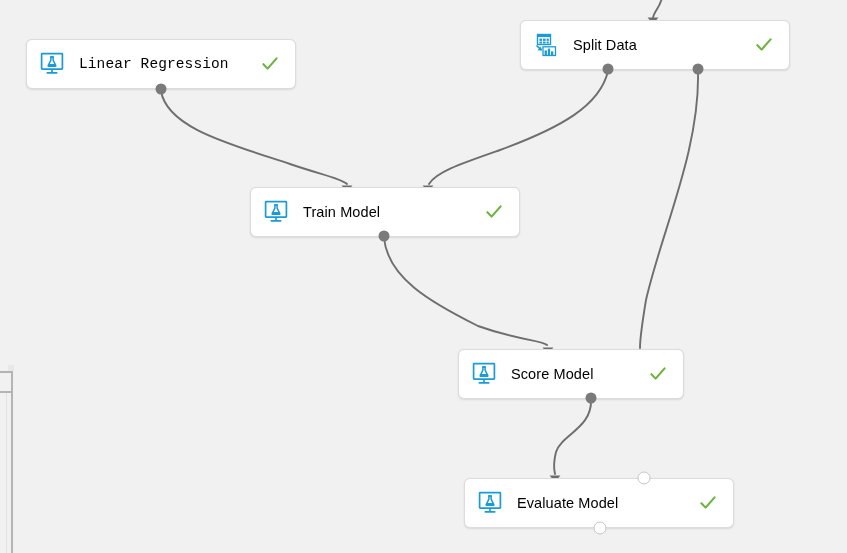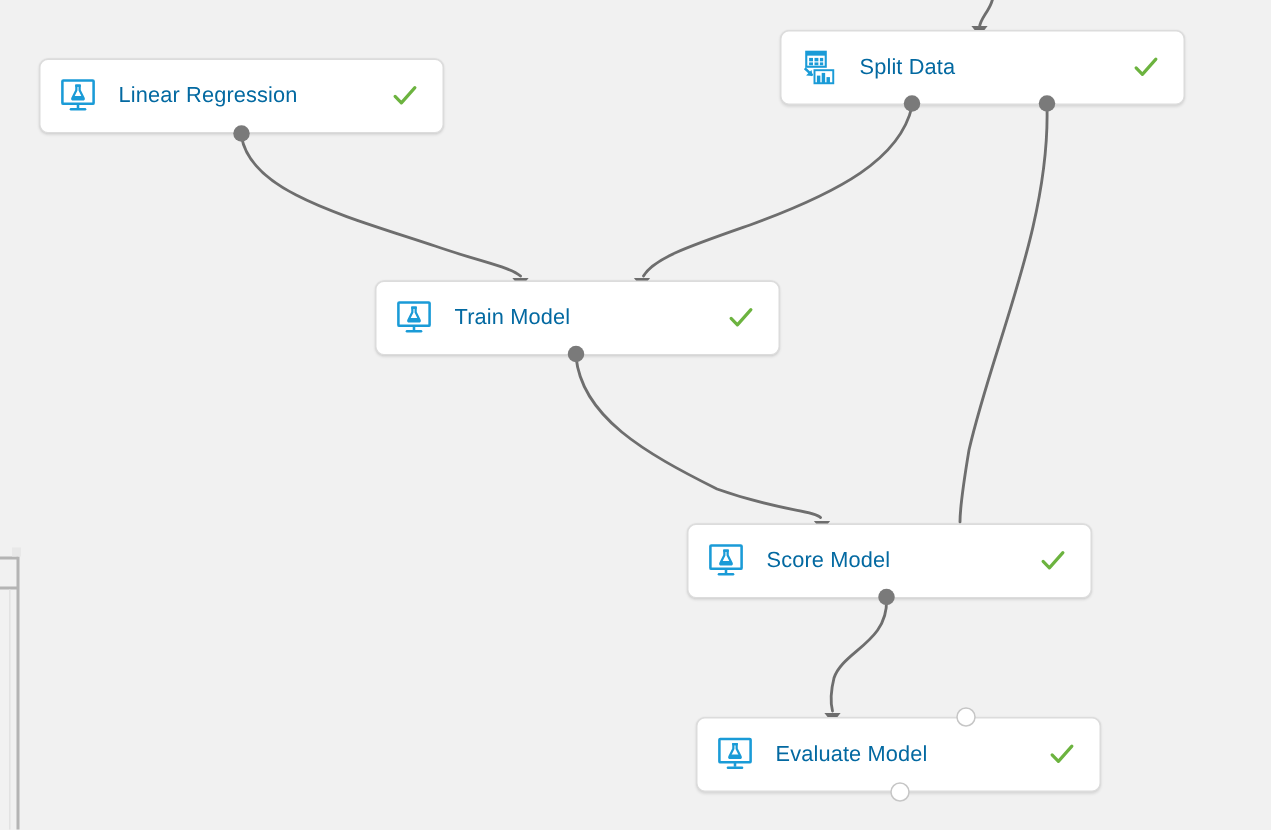--- a/index.html
+++ b/index.html
@@ -52,21 +52,21 @@
     flex: 0 0 auto;
     display: flex;
     align-items: center;
     justify-content: center;
   }
 
   .node-label {
     flex: 1 1 auto;
     margin-left: 14px;
     font-size: 14.5px;
-    color: #0369a1;
+    color: #000000;
     letter-spacing: 0.1px;
     white-space: nowrap;
     overflow: hidden;
   }
 
   .node-status {
     flex: 0 0 auto;
     width: 22px;
     height: 22px;
     display: flex;
@@ -146,21 +146,21 @@
         <path d="M 384 238 C 388 278 430 302 478 326 C 520 341 542 340 547 345" fill="none" stroke="#6e6e6e" stroke-width="1.9" stroke-linecap="round"></path>
         <path d="M -5.4 -4.6 L 5.4 -4.6 L 0 2.2 Z" fill="#6e6e6e" transform="translate(548,352)"></path>
       </g>
       <g>
         <path d="M 591 400 C 592 428 562 434 556 452 C 553 464 554 470 555 474" fill="none" stroke="#6e6e6e" stroke-width="1.9" stroke-linecap="round"></path>
         <path d="M -5.4 -4.6 L 5.4 -4.6 L 0 2.2 Z" fill="#6e6e6e" transform="translate(555,480)"></path>
       </g>
     </svg>
 
   <div id="nodes-root">
-      <div class="node" style="left: 26px; top: 39px; width: 270px; height: 50px;">
+      <div class="node" style="left: 26px; top: 39px; width: 270px; height: 50px; font-family: Liberation Mono, monospace;">
         <span class="node-icon">
           <svg width="26" height="24" viewBox="0 0 26 24">
             <rect x="2.6" y="1.6" width="20.8" height="15.6" rx="0.6" fill="none" stroke="#1a9bd7" stroke-width="1.7"></rect>
             <path d="M11.1 5.0 L14.9 5.0" stroke="#1a9bd7" stroke-width="1.5"></path>
             <path d="M11.9 5.0 L11.9 8.2 L9.3 13.3 Q8.8 14.3 9.9 14.3 L16.1 14.3 Q17.2 14.3 16.7 13.3 L14.1 8.2 L14.1 5.0 Z" fill="none" stroke="#1a9bd7" stroke-width="1.5" stroke-linejoin="round"></path>
             <path d="M10.2 12.0 L15.8 12.0 L16.7 13.4 Q17.2 14.3 16.1 14.3 L9.9 14.3 Q8.8 14.3 9.3 13.4 Z" fill="#1a9bd7"></path>
             <path d="M13 17.3 L13 20.1" stroke="#1a9bd7" stroke-width="1.7"></path>
             <path d="M8.3 20.8 L17.7 20.8" stroke="#1a9bd7" stroke-width="1.7" stroke-linecap="round"></path>
           </svg>
         </span>
@@ -208,21 +208,21 @@
             <path d="M8.3 20.8 L17.7 20.8" stroke="#1a9bd7" stroke-width="1.7" stroke-linecap="round"></path>
           </svg>
         </span>
         <span class="node-label">Train Model</span>
         <span class="node-status">
           <svg width="20" height="20" viewBox="0 0 20 20">
             <path d="M3.4 10.2 L7.6 14.6 L16.6 4.4" fill="none" stroke="#6cb33f" stroke-width="2.1" stroke-linecap="round" stroke-linejoin="round"></path>
           </svg>
         </span>
       </div>
-      <div class="node" style="left: 458px; top: 349px; width: 270px; height: 50px;">
+      <div class="node" style="left: 458px; top: 349px; width: 226px; height: 50px;">
         <span class="node-icon">
           <svg width="26" height="24" viewBox="0 0 26 24">
             <rect x="2.6" y="1.6" width="20.8" height="15.6" rx="0.6" fill="none" stroke="#1a9bd7" stroke-width="1.7"></rect>
             <path d="M11.1 5.0 L14.9 5.0" stroke="#1a9bd7" stroke-width="1.5"></path>
             <path d="M11.9 5.0 L11.9 8.2 L9.3 13.3 Q8.8 14.3 9.9 14.3 L16.1 14.3 Q17.2 14.3 16.7 13.3 L14.1 8.2 L14.1 5.0 Z" fill="none" stroke="#1a9bd7" stroke-width="1.5" stroke-linejoin="round"></path>
             <path d="M10.2 12.0 L15.8 12.0 L16.7 13.4 Q17.2 14.3 16.1 14.3 L9.9 14.3 Q8.8 14.3 9.3 13.4 Z" fill="#1a9bd7"></path>
             <path d="M13 17.3 L13 20.1" stroke="#1a9bd7" stroke-width="1.7"></path>
             <path d="M8.3 20.8 L17.7 20.8" stroke="#1a9bd7" stroke-width="1.7" stroke-linecap="round"></path>
           </svg>
         </span>

